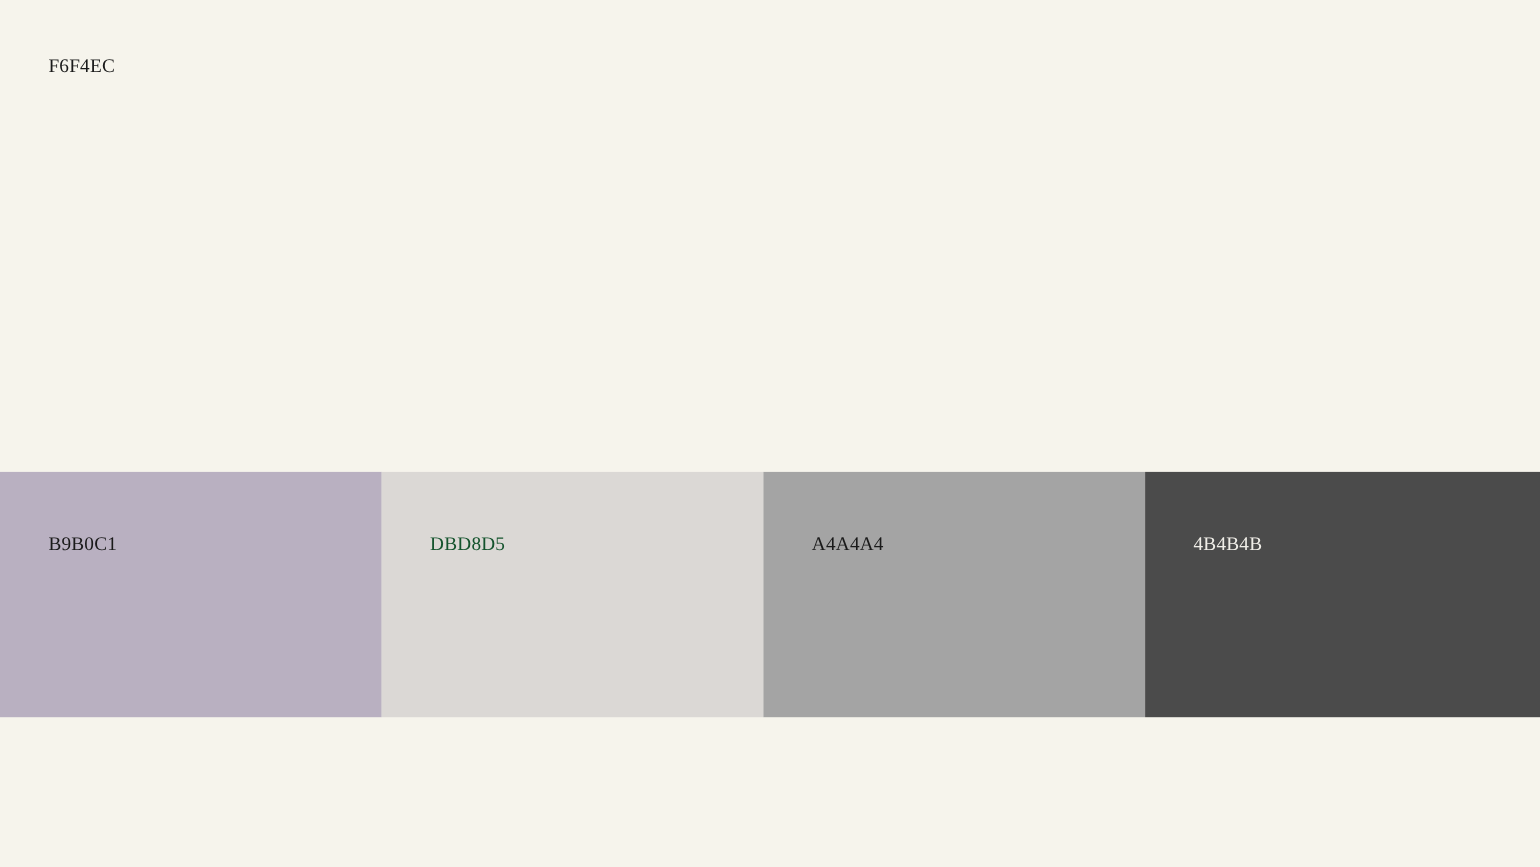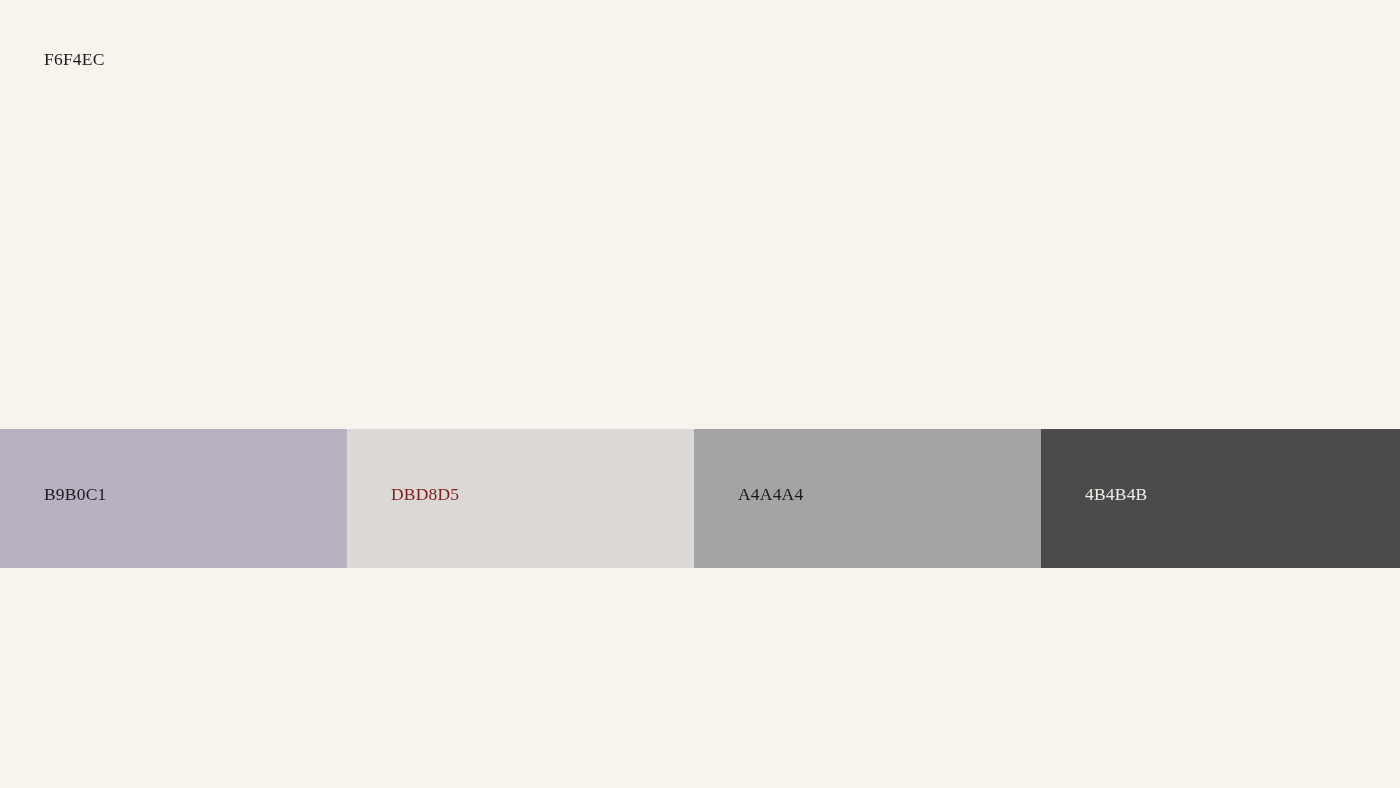--- a/index.html
+++ b/index.html
@@ -10,21 +10,21 @@
     width: 1400px;
     height: 788px;
     overflow: hidden;
     font-family: "Liberation Serif", "DejaVu Serif", serif;
     background: #F6F4EC;
   }
 
   #palette {
     position: relative;
     width: 1400px;
-    height: 568px;
+    height: 652px;
     display: flex;
     flex-direction: column;
   }
 
   
   .band {
     width: 100%;
     height: 391px;
     flex: 0 0 391px;
     position: relative;
@@ -74,21 +74,21 @@
     <span class="hex-label" style="color: rgb(26, 26, 26);">F6F4EC</span>
   </div>
 
   <div class="swatch-row">
 
     <div class="swatch" style="background: rgb(185, 176, 193);">
       <span class="hex-label" style="color: rgb(26, 26, 26);">B9B0C1</span>
     </div>
 
     <div class="swatch" style="background: rgb(219, 216, 213);">
-      <span class="hex-label" style="color: #7f1d1d;">DBD8D5</span>
+      <span class="hex-label" style="color: #14532d;">DBD8D5</span>
     </div>
 
     <div class="swatch" style="background: rgb(164, 164, 164);">
       <span class="hex-label" style="color: rgb(26, 26, 26);">A4A4A4</span>
     </div>
 
     <div class="swatch" style="background: rgb(75, 75, 75); padding-left: 12px;">
       <span class="hex-label on-dark" style="color: rgb(240, 238, 232);">4B4B4B</span>
     </div>
 

